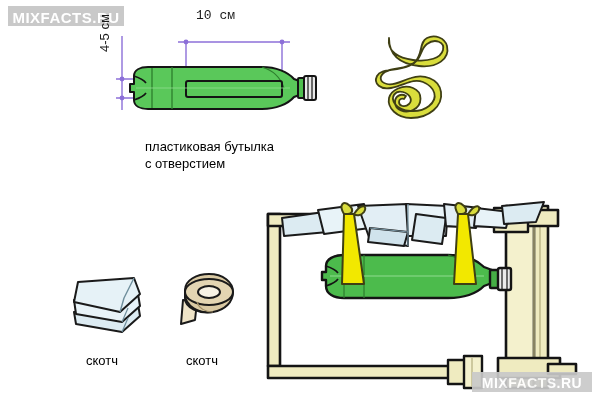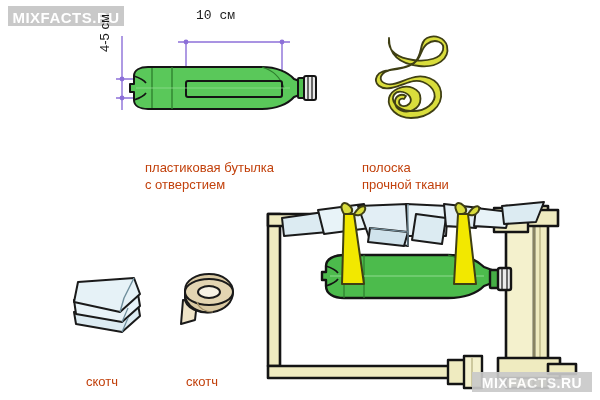--- a/index.html
+++ b/index.html
@@ -42,25 +42,24 @@
     font-size: 14px;
     padding-top: 4px;
     box-sizing: border-box;
     opacity: 0.92;
   }
 
   
   .caption {
     font-family: "Liberation Sans", sans-serif;
     font-size: 13px;
-    color: #c2410c;
+    color: #000000;
     line-height: 17px;
     text-align: left;
     white-space: pre;
-    margin-top: 21px;
   }
   #cap-bottle { left: 145px; top: 138px; }
   #cap-strip  { left: 362px; top: 138px; }
   #cap-gauze  { left: 86px;  top: 352px; }
   #cap-tape   { left: 186px; top: 352px; text-align: center; }
 
   
   .dim-text {
     font-family: "Liberation Sans", sans-serif;
     font-size: 13px;
@@ -167,22 +166,20 @@
                C36,55 30,60 22,58
                C14,56 14,50 20,46
                C28,41 42,44 50,36
                C58,28 54,16 62,12
                C70,8 80,12 82,20
                C85,33 72,42 54,40
                C36,38 24,30 24,12 Z"></path>
     </g>
   </svg>
 
-  <div class="abs caption" id="cap-strip">полоска
-прочной ткани</div>
 
   <svg class="abs" id="gauze-stack" style="left:68px; top:268px;" width="80" height="72" viewBox="0 0 80 72">
     <g stroke="#1a1a1a" stroke-width="2" stroke-linejoin="round">
 
       <path d="M6,44 L8,56 L54,64 L72,48 L70,36 Z" fill="#dcebf2"></path>
 
       <path d="M6,32 L8,46 L54,54 L72,38 L70,26 Z" fill="#e8f3f8"></path>
 
       <path d="M10,14 L6,34 L52,44 L72,26 L66,10 Z" fill="#e6f2f7"></path>
 

